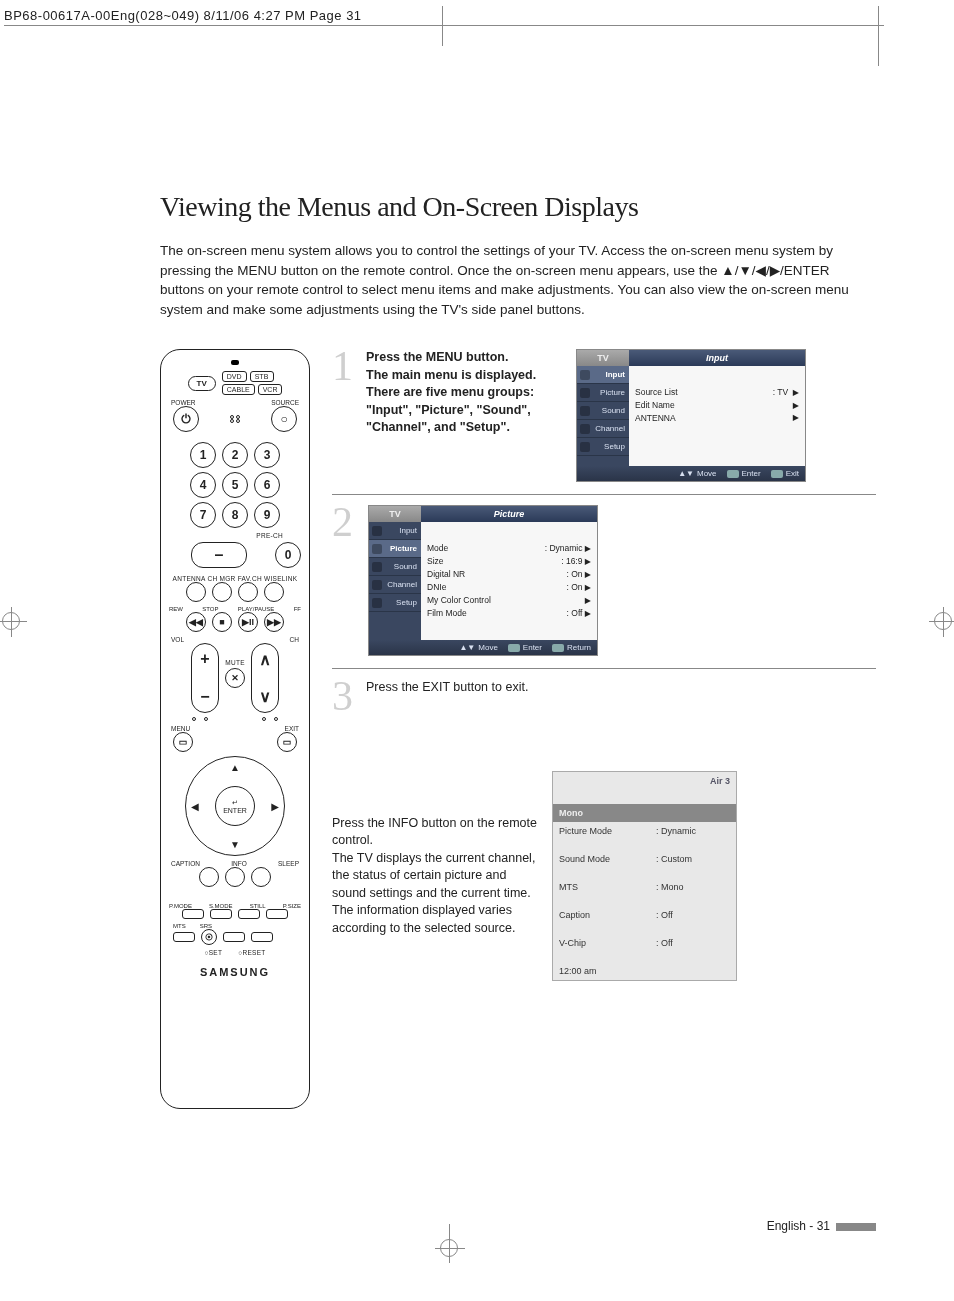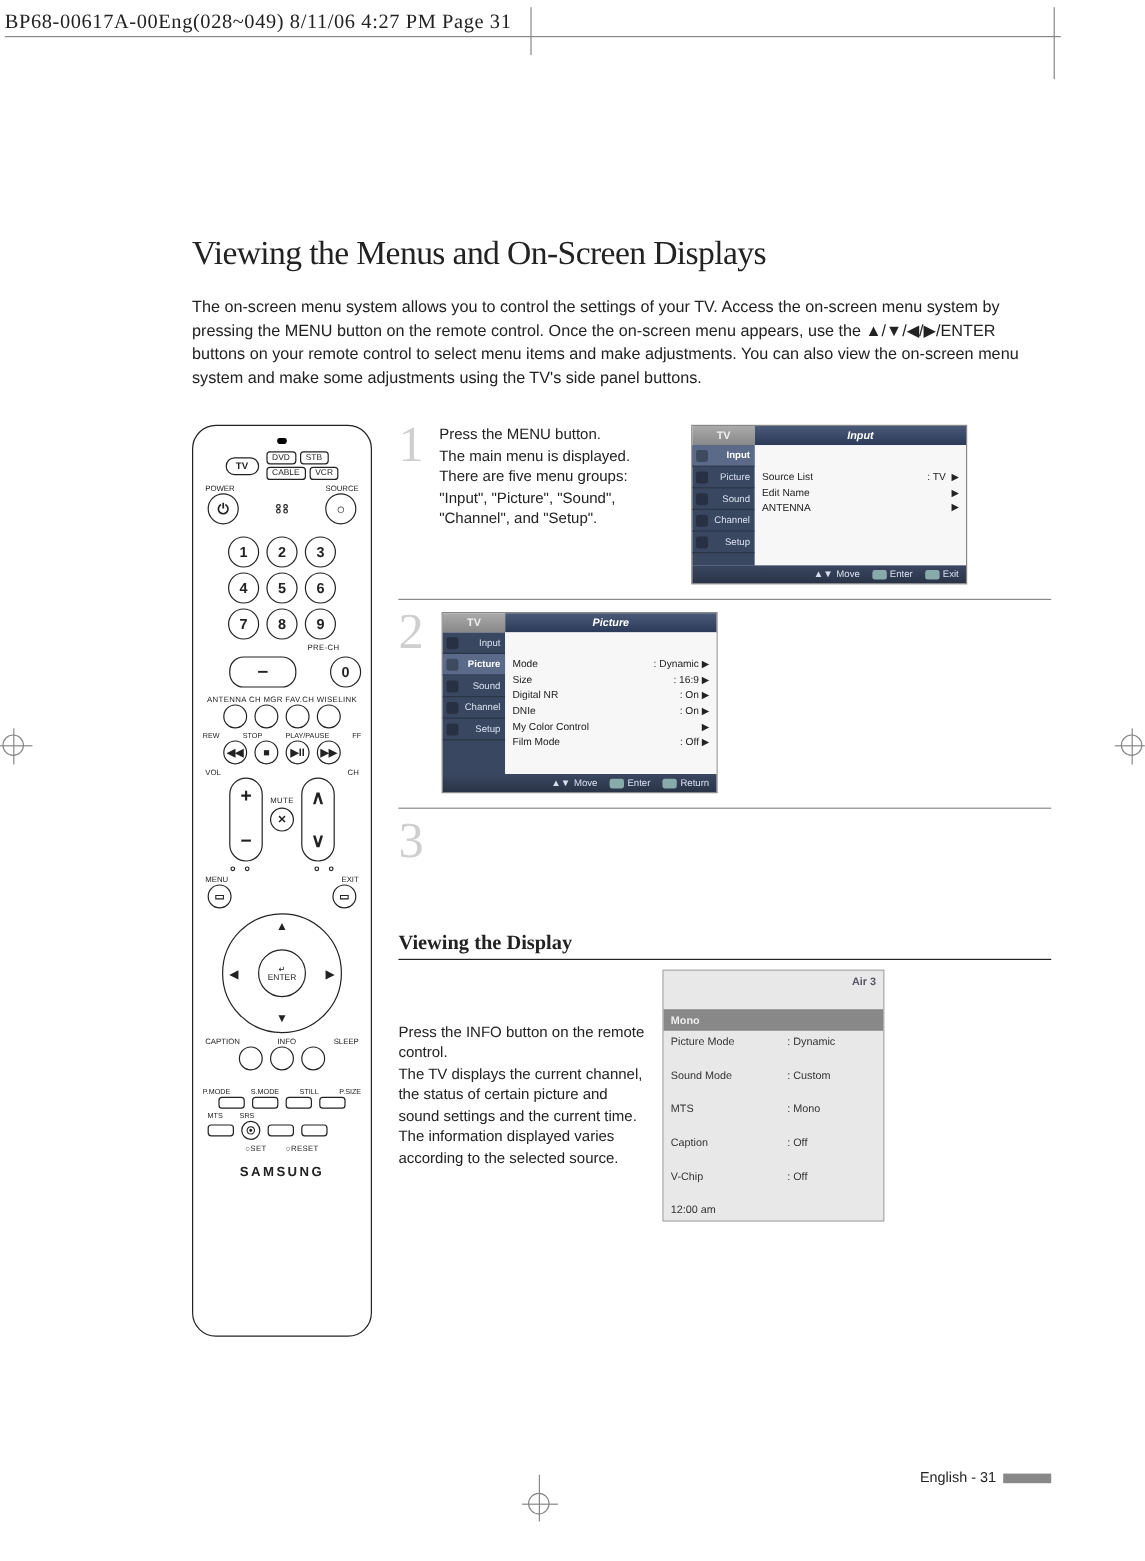--- a/index.html
+++ b/index.html
@@ -5,22 +5,22 @@
   * { box-sizing: border-box; margin: 0; padding: 0; }
   body {
     font-family: Arial, Helvetica, sans-serif;
     color: #222;
     background: #fff;
     width: 954px;
     margin: 0 auto;
     position: relative;
   }
   .pre-header {
-    font-family: Liberation Serif, serif;
-    font-size: 17px;
+    font-family: Liberation Sans, sans-serif;
+    font-size: 13px;
     padding: 8px 0 2px 4px;
     letter-spacing: 0.5px;
   }
   .top-crop-line { border-bottom: 1px solid #888; width: 880px; margin-left: 4px; height:1px;}
   .crop-right-vert { position:absolute; right:75px; top:6px; height:60px; border-left:1px solid #888;}
   .crop-top-center { position:absolute; left:442px; top:6px; height:40px; border-left:1px solid #888;}
 
   .page-content {
     padding: 165px 78px 40px 160px;
   }
@@ -94,21 +94,21 @@
     color: #cfcfcf;
     line-height: 0.85;
     font-weight: 400;
     min-width: 26px;
   }
   .step-body {
     font-size: 12.5px;
     line-height: 1.4;
     flex:1;
   }
-  .step-body.narrow { max-width: 200px; }
+  .step-body.narrow { max-width: 200px; font-weight: bold; }
   .step-block { display:flex; gap:10px; align-items:flex-start; margin-bottom:12px;}
   .hr-thin { border:none; border-top:1px solid #888; margin:8px 0 10px 0;}
 
   
   .osd {
     width: 230px; font-size:9px; color:#fff;
     border: 1px solid #888;
   }
   .osd-header { display:flex; height:16px;}
   .osd-header .tv { flex:0 0 52px; background:linear-gradient(#aaa,#888); text-align:center; line-height:16px; font-weight:bold; font-size:9px; color:#eee;}
@@ -471,25 +471,25 @@
                 <span>Return</span>
               </span>
           </div>
         </div>
       </div>
 
       <hr class="hr-thin">
 
       <div class="step">
         <div class="step-num">3</div>
+        <div class="step-body">Press the EXIT button to exit.</div>
       </div>
 
       <div style="height:50px;"></div>
 
-      <div class="section-title">Viewing the Display</div>
       <div class="step-block">
         <div class="step-body" style="white-space:pre-line;max-width:210px;margin-top:44px;">Press the INFO button on the remote control.
 The TV displays the current channel, the status of certain picture and sound settings and the current time.
 The information displayed varies according to the selected source.</div>
         <div class="info-box">
           <div class="cell" style="color:#556;font-weight:bold;text-align:right;">Air 3</div>
           <div style="height:14px;"></div>
           <div class="cell dark">Mono</div>
           <div class="info-grid">
             <span>Picture Mode</span>

